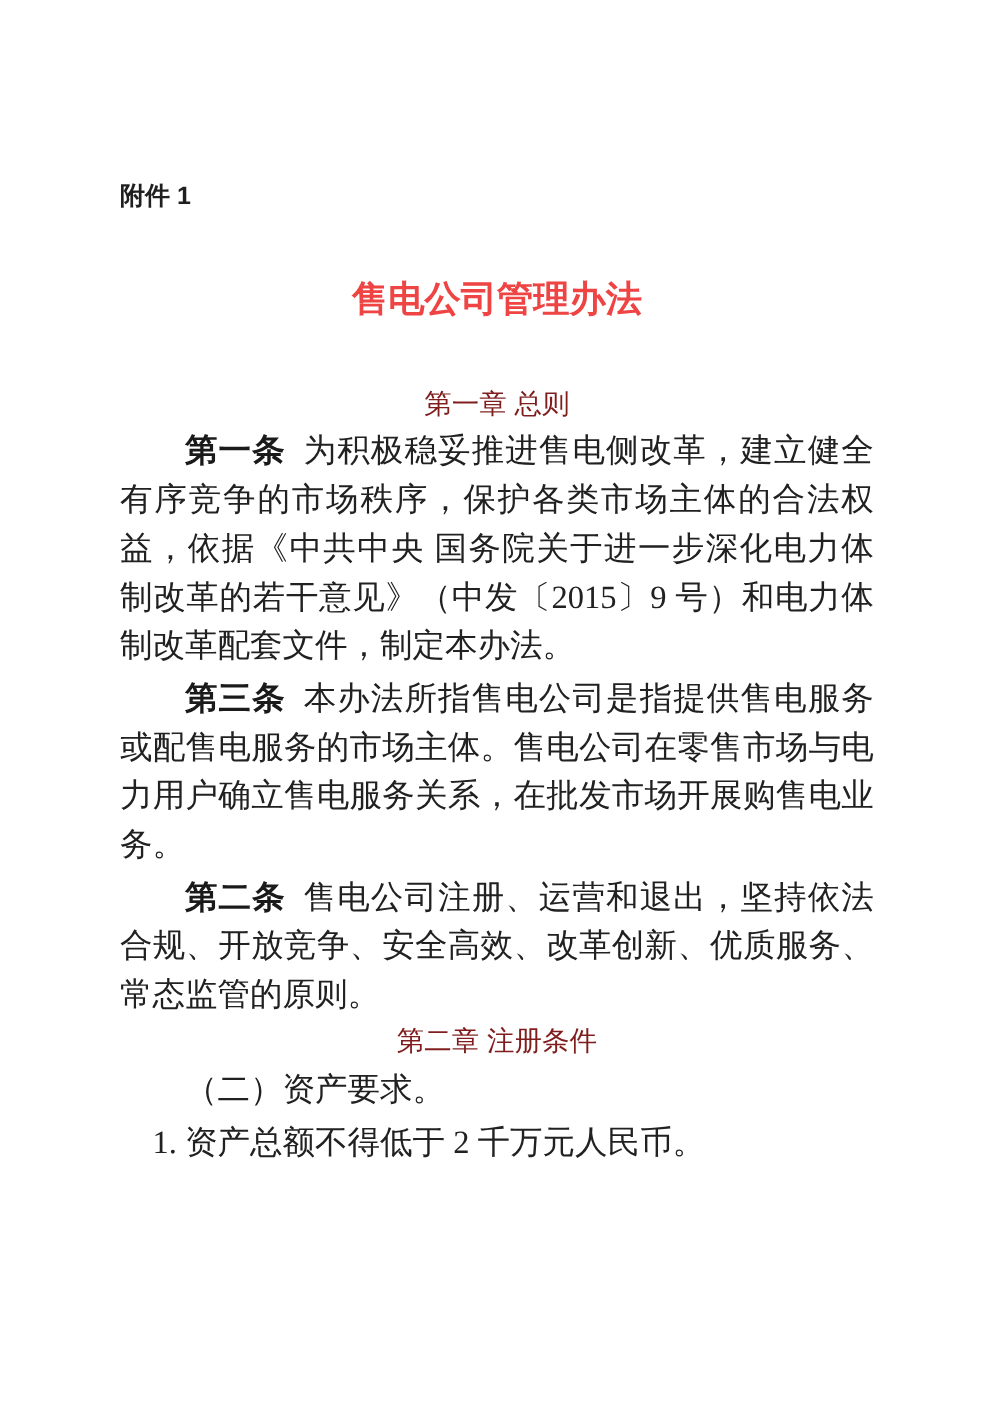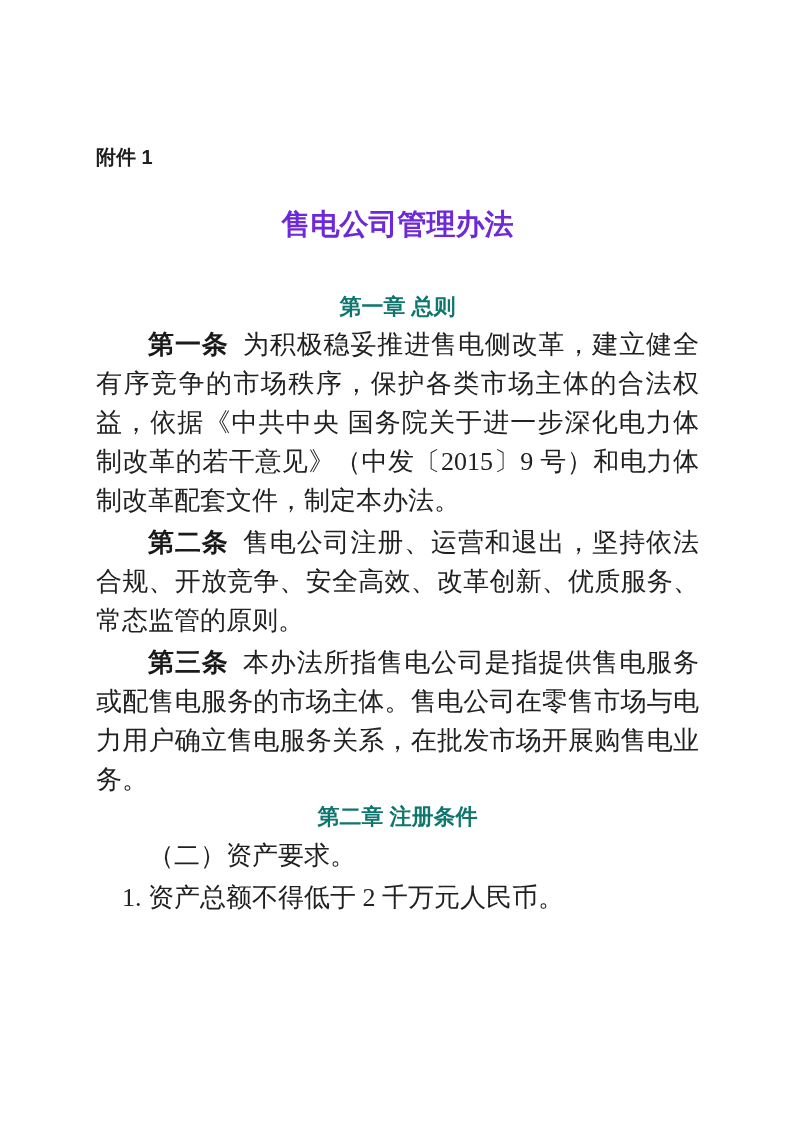--- a/index.html
+++ b/index.html
@@ -23,31 +23,31 @@
     font-weight: 600;
     font-size: 20px;
     line-height: 26px;
     color: #1f1f1f;
   }
   .doc-title {
     font-size: 29px;
     font-weight: bold;
     text-align: center;
     line-height: 36px;
-    margin-top: 36px;
-    color: #6d28d9;
+    margin-top: 52px;
+    color: #ef4444;
     font-family: "Liberation Serif", "DejaVu Serif", serif;
   }
   .chapter-heading {
     font-family: "Liberation Sans", "DejaVu Sans", sans-serif;
     font-size: 22px;
-    font-weight: bold;
+    font-weight: normal;
     text-align: center;
     line-height: 26px;
-    color: #0f766e;
+    color: #7f1d1d;
     margin: 5px 0 6px 0;
   }
   .chapter-heading.first {
     margin-top: 52px;
     margin-bottom: 5px;
   }
   .body-para {
     font-size: 26px;
     line-height: 39px;
     text-align: justify;
@@ -73,25 +73,25 @@
 
   <h1 class="doc-title">售电公司管理办法</h1>
 
   <h2 class="chapter-heading first">第一章 总则</h2>
 
   <p class="body-para">
     <span class="lead">第一条</span><span>为积极稳妥推进售电侧改革，建立健全有序竞争的市场秩序，保护各类市场主体的合法权益，依据《中共中央 国务院关于进一步深化电力体制改革的若干意见》（中发〔2015〕9 号）和电力体制改革配套文件，制定本办法。</span>
   </p>
 
   <p class="body-para">
-    <span class="lead">第二条</span><span>售电公司注册、运营和退出，坚持依法合规、开放竞争、安全高效、改革创新、优质服务、常态监管的原则。</span>
+    <span class="lead">第三条</span><span>本办法所指售电公司是指提供售电服务或配售电服务的市场主体。售电公司在零售市场与电力用户确立售电服务关系，在批发市场开展购售电业务。</span>
   </p>
 
   <p class="body-para">
-    <span class="lead">第三条</span><span>本办法所指售电公司是指提供售电服务或配售电服务的市场主体。售电公司在零售市场与电力用户确立售电服务关系，在批发市场开展购售电业务。</span>
+    <span class="lead">第二条</span><span>售电公司注册、运营和退出，坚持依法合规、开放竞争、安全高效、改革创新、优质服务、常态监管的原则。</span>
   </p>
 
 
   <h2 class="chapter-heading">第二章 注册条件</h2>
 
 
 
   <p class="body-para">（二）资产要求。</p>
 
   <p class="body-para numbered">1. 资产总额不得低于 2 千万元人民币。</p>

